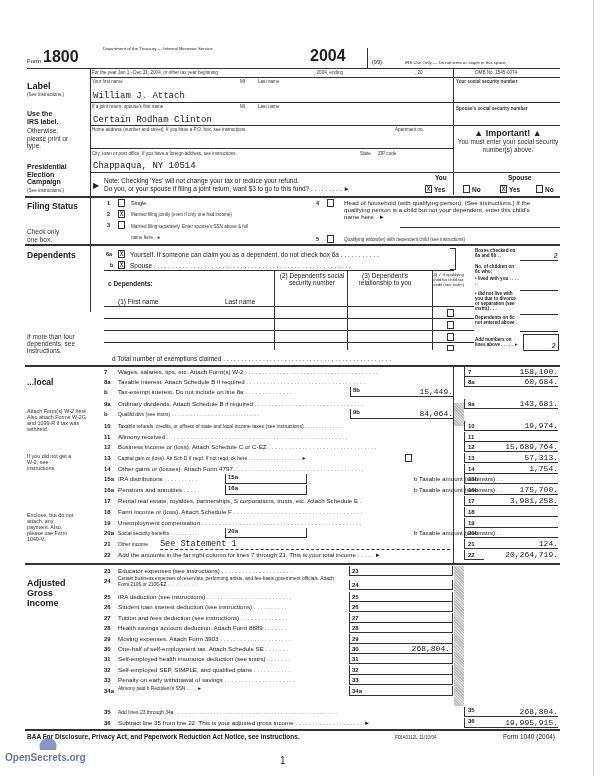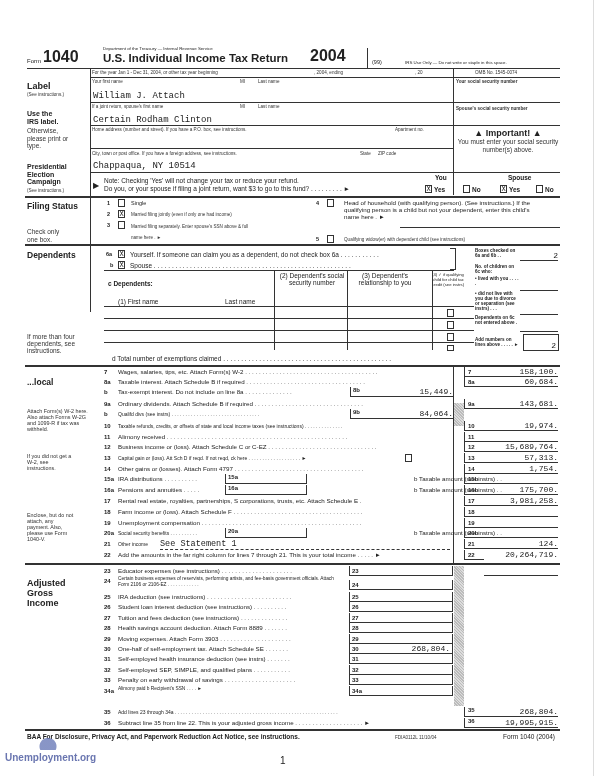--- a/index.html
+++ b/index.html
@@ -19,23 +19,22 @@
 .inbox-n{position:absolute;width:20px;height:10px;border-left:1px solid #333;border-bottom:1px solid #333;font-size:6px;font-weight:bold;padding-left:2px}
 .inbox-v{position:absolute;width:58px;height:10px;border-bottom:1px solid #333;border-right:1px solid #333;font-family:"Liberation Mono",monospace;font-size:8px;text-align:right}
 .shade{position:absolute;background:repeating-linear-gradient(45deg,#bbb 0 1px,#ddd 1px 2px)}
 .side{position:absolute;left:27px;font-size:5.4px;line-height:6px;color:#333}
 </style>
 </head>
 <body>
 
 <div class="abs" style="left:27px;top:50px;width:545px;height:18px">
   <span class="abs" style="left:0;top:8px;font-size:6px">Form</span>
-  <span class="abs" style="left:16px;top:-2px;font-size:16px;font-weight:bold">1040</span>
+  <span class="abs" style="left:16px;top:-2px;font-size:16px;font-weight:bold">1800</span>
   <span class="abs" style="left:76px;top:-4px;font-size:4.4px;white-space:nowrap">Department of the Treasury — Internal Revenue Service</span>
-  <span class="abs" style="left:76px;top:2px;font-size:11.5px;font-weight:bold;white-space:nowrap">U.S. Individual Income Tax Return</span>
   <span class="abs" style="left:283px;top:-3px;font-size:16px;font-weight:bold">2004</span>
   <span class="abs" style="left:345px;top:9px;font-size:5.5px">(99)</span>
   <span class="abs" style="left:378px;top:10px;font-size:4.4px;white-space:nowrap">IRS Use Only — Do not write or staple in this space.</span>
 </div>
 <div class="vline" style="left:367px;top:48px;height:20px"></div>
 <div class="hline" style="left:27px;top:68px;width:533px"></div>
 
 <div class="abs tiny" style="left:92px;top:70px;white-space:nowrap">For the year Jan 1 - Dec 31, 2004, or other tax year beginning</div>
 <div class="abs tiny" style="left:314px;top:70px">, 2004, ending</div>
 <div class="abs tiny" style="left:415px;top:70px">, 20</div>
@@ -281,21 +280,21 @@
       <span class="desc" style="width:330px;font-size:5px">Other income</span>
     </div>
     <div class="abs mono" style="left: 160px; top: 539px; width: 290px; font-size: 8.5px; line-height: 10px; border-bottom: 1px dashed rgb(51, 51, 51);">See Statement 1</div>
     <div class="abs" style="left: 464px; top: 539px; width: 20px; height: 10px; border-left: 1px solid rgb(51, 51, 51); border-bottom: 1px solid rgb(51, 51, 51); font-size: 6px; font-weight: bold; padding-left: 3px; line-height: 10px;">21</div>
     <div class="abs mono" style="left: 484px; top: 539px; width: 74px; height: 10px; border-bottom: 1px solid rgb(51, 51, 51); text-align: right; font-size: 8px; line-height: 10px;">124.</div>
     <div class="row" style="top: 550px;">
       <span class="num">22</span>
       <span class="desc" style="width:330px">Add the amounts in the far right column for lines 7 through 21. This is your total income . . . . . ►</span>
     </div>
     <div class="abs" style="left: 464px; top: 550px; width: 20px; height: 10px; border-left: 1px solid rgb(51, 51, 51); border-bottom: 1px solid rgb(51, 51, 51); font-size: 6px; font-weight: bold; padding-left: 3px; line-height: 10px;">22</div>
-    <div class="abs mono" style="left: 484px; top: 550px; width: 74px; height: 26px; border-bottom: 1px solid rgb(51, 51, 51); text-align: right; font-size: 8px; line-height: 10px;">20,264,719.</div>
+    <div class="abs mono" style="left: 484px; top: 550px; width: 74px; height: 14px; border-bottom: 1px solid rgb(51, 51, 51); text-align: right; font-size: 8px; line-height: 10px;">20,264,719.</div>
   </div>
 <div class="hline" style="left:25px;top:563px;width:535px;height:1.5px"></div>
 
 <div class="abs" style="left:27px;top:578px;width:50px;font-size:9px;font-weight:bold;line-height:10px">Adjusted Gross Income</div>
 <div id="agi-rows">
     <div class="row" style="top: 566px; height: 10px;">
       <span class="num">23</span>
       <span class="desc" style="width:225px;">Educator expenses (see instructions) . . . . . . . . . . . . . . . . . . . . .</span>
     </div>
     <div class="abs" style="left: 349px; top: 566px; width: 18px; height: 10px; border-left: 1px solid rgb(51, 51, 51); border-bottom: 1px solid rgb(51, 51, 51); font-size: 6px; font-weight: bold; padding-left: 2px; line-height: 10px;">23</div>
@@ -380,15 +379,15 @@
   <span class="desc" style="width:345px">Subtract line 35 from line 22. This is your adjusted gross income . . . . . . . . . . . . . . . . . . . . ►</span>
 </div>
 <div class="abs" style="left:464px;top:718px;width:20px;height:10px;border-left:1px solid #333;border-bottom:1px solid #333;font-size:6px;font-weight:bold;padding-left:3px">36</div>
 <div class="abs mono" style="left:484px;top:718px;width:74px;height:10px;border-bottom:1px solid #333;text-align:right;font-size:8px">19,995,915.</div>
 <div class="hline" style="left:25px;top:729px;width:535px;height:1.5px"></div>
 
 <div class="abs" style="left:27px;top:733px;font-size:6.5px;font-weight:bold;white-space:nowrap">BAA For Disclosure, Privacy Act, and Paperwork Reduction Act Notice, see instructions.</div>
 <div class="abs tiny" style="left:395px;top:735px">FDIA0112L  11/10/04</div>
 <div class="abs" style="left:503px;top:733px;font-size:6.5px">Form 1040 (2004)</div>
 <div class="abs" style="left:28px;top:732px;width:40px;height:18px;border-radius:50% 50% 0 0;background:radial-gradient(circle at 50% 80%,#6b7bb8 0 8px,transparent 9px);opacity:0.8"></div>
-<div class="abs" style="left:5px;top:752px;font-size:10px;font-weight:bold;color:#6a76b0">Unemployment.org</div>
+<div class="abs" style="left:5px;top:752px;font-size:10px;font-weight:bold;color:#6a76b0">OpenSecrets.org</div>
 <div class="abs" style="left:280px;top:755px;font-size:10px">1</div>
 <div class="vline" style="left:593px;top:0;height:776px;background:#ddd"></div>
 
 </body></html>

